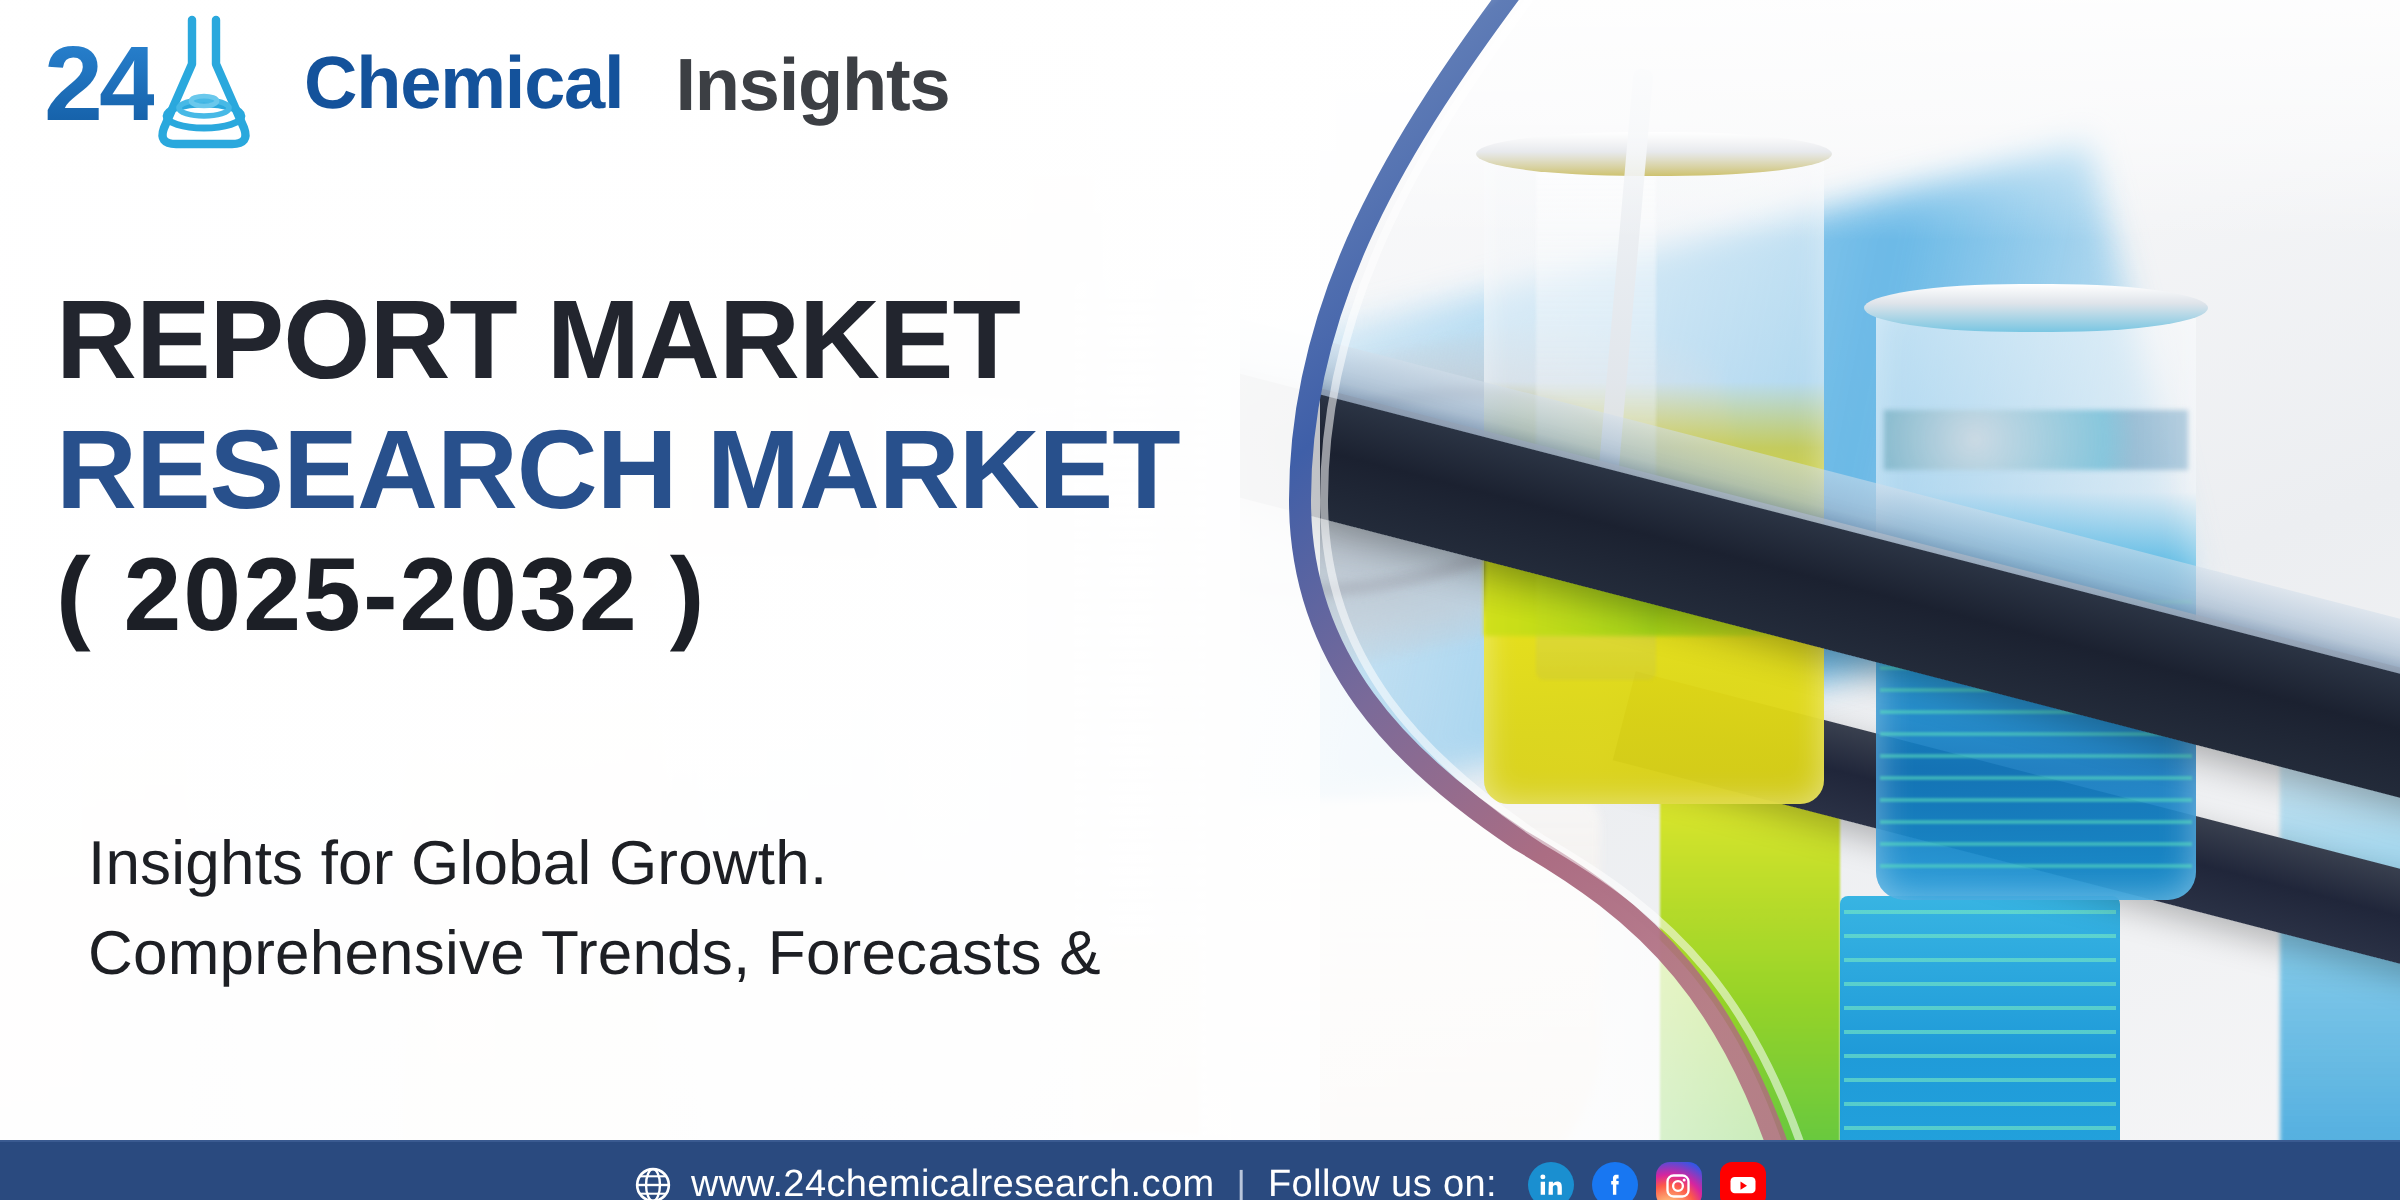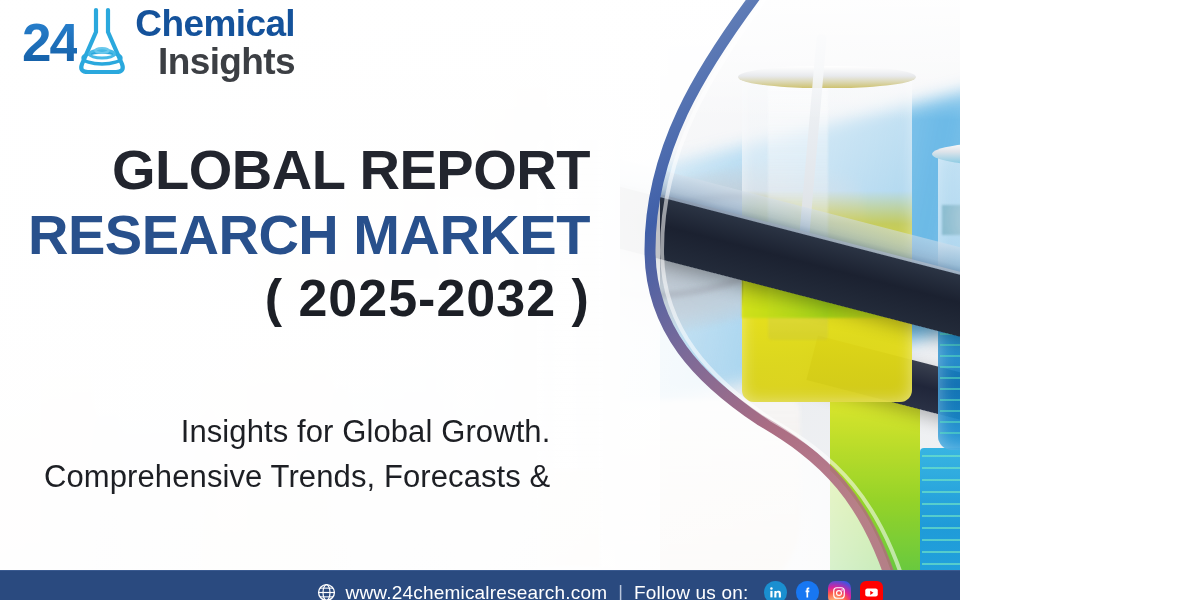--- a/index.html
+++ b/index.html
@@ -6,24 +6,23 @@
   html,body { width:1200px; height:600px; overflow:hidden; }
   body {
     font-family:"Liberation Sans", sans-serif;
     background:#ffffff;
     position:relative;
   }
 
   
   .banner {
     position:absolute; inset:0;
-    width:960px; height:600px;
+    width:1200px; height:600px;
     overflow:hidden;
     background:#a3a3a3;
-    text-align:right;
   }
 
   
   .photo-bg { position:absolute; inset:0; overflow:hidden; }
 
   
   .photo-base {
     position:absolute; inset:0;
     background:
       linear-gradient(180deg,#f6f7f9 0%,#eef0f3 38%,#e7e9ec 60%,#f3f2f0 100%);
@@ -234,38 +233,38 @@
   .logo-mark { position:relative; width:110px; height:76px; }
   .logo-24 {
     position:absolute; left:2px; top:8px;
     font-size:53px; font-weight:700; letter-spacing:-2px;
     color:#1d6fbf;
     font-family:"Liberation Sans", sans-serif;
     background:linear-gradient(180deg,#2b86d4 0%,#1159a0 100%);
     -webkit-background-clip:text; background-clip:text; color:transparent;
   }
   .logo-flask { position:absolute; left:56px; top:2px; }
-  .logo-text { display:flex; flex-direction:column; line-height:1.0; margin-left:0; }
+  .logo-text { display:flex; flex-direction:row; line-height:1.0; margin-left:20px; }
   .logo-chemical {
     font-size:37px; font-weight:700; color:#14529b; letter-spacing:-.6px;
   }
   .logo-research {
     font-size:37px; font-weight:700; color:#3c3f44; letter-spacing:-.6px;
     margin-left:26px; margin-top:1px;
   }
 
   
   .headline { position:absolute; left:28px; top:138px; z-index:40; }
   .hl-line {
     font-size:56px; font-weight:700; letter-spacing:-.5px; line-height:1.16;
     white-space:nowrap;
   }
   .hl-1 { color:#22252e; }
   .hl-2 { color:#28508c; }
-  .hl-3 { color:#1c1f26; font-size:52px; letter-spacing:1px;margin-left:36px; }
+  .hl-3 { color:#1c1f26; font-size:52px; letter-spacing:1px; }
 
   
   .subtitle { position:absolute; left:44px; top:410px; z-index:40; }
   .sub-line {
     font-size:31px; font-weight:400; color:#1d1f24; line-height:1.45;
     letter-spacing:.1px; white-space:nowrap;
   }
 
   
   .footer {
@@ -397,21 +396,21 @@
         </svg>
       </span>
     </div>
     <div class="logo-text">
       <span class="logo-chemical">Chemical</span>
       <span class="logo-research">Insights</span>
     </div>
   </div>
 
   <div class="headline">
-    <div class="hl-line hl-1">GLOBAL REPORT</div>
+    <div class="hl-line hl-1">REPORT MARKET</div>
     <div class="hl-line hl-2">RESEARCH MARKET</div>
     <div class="hl-line hl-3">( 2025-2032 )</div>
   </div>
 
   <div class="subtitle">
     <div class="sub-line">Insights for Global Growth.</div>
     <div class="sub-line">Comprehensive Trends, Forecasts &amp;</div>
   </div>
 
   <div class="footer">

